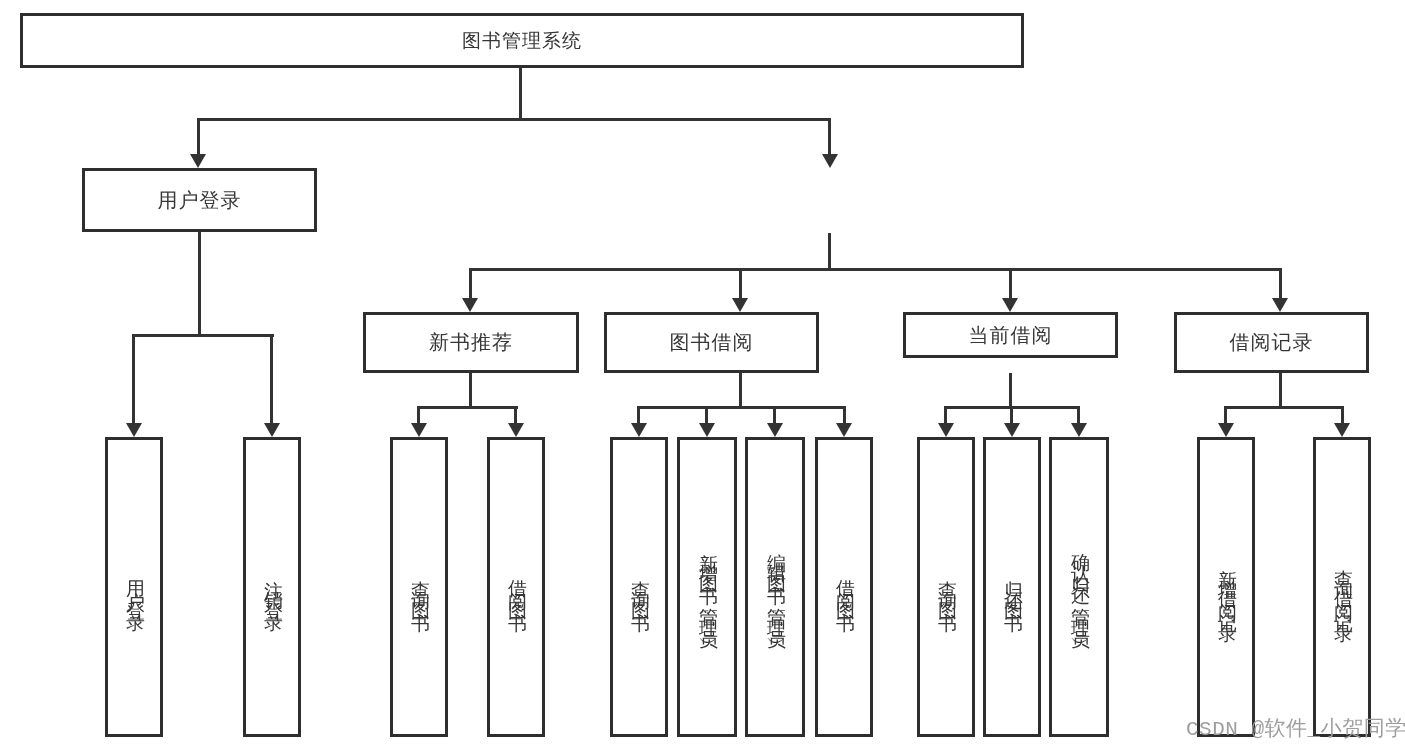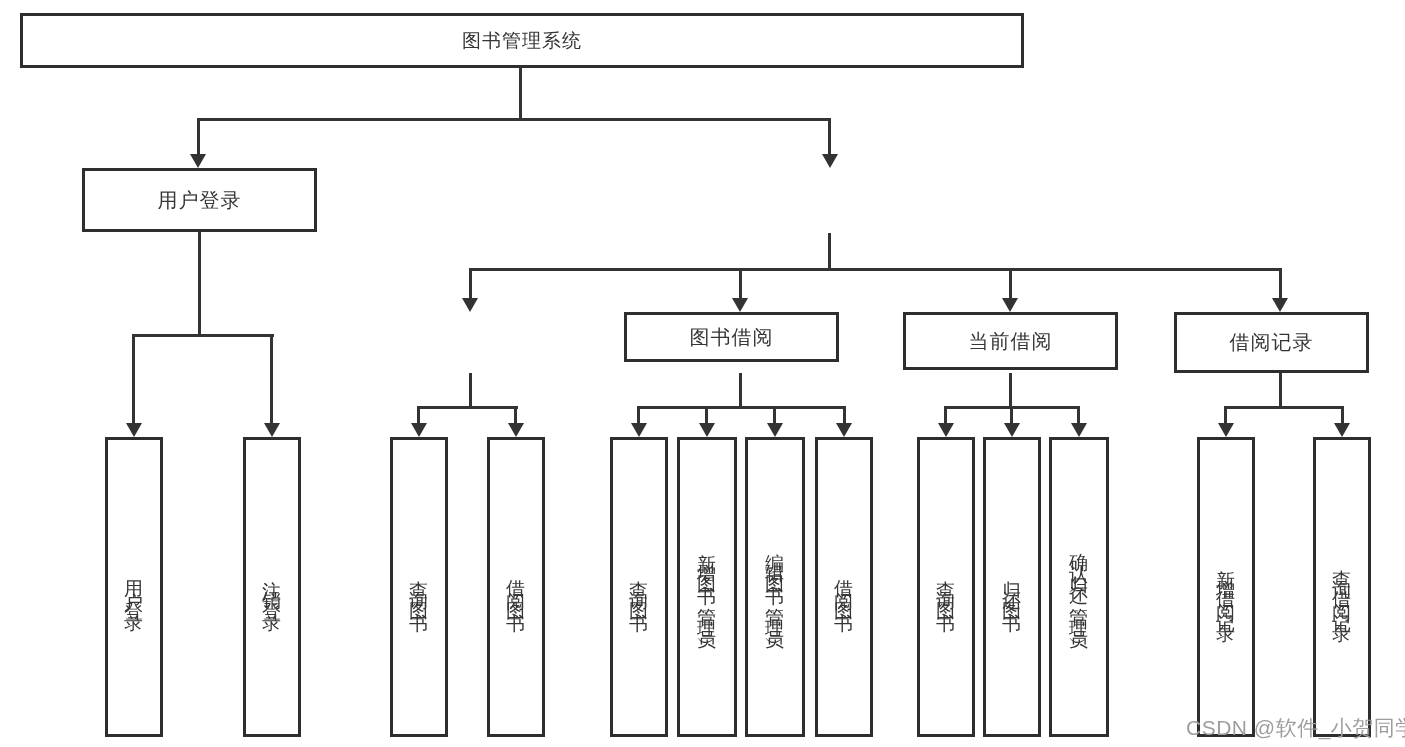--- a/index.html
+++ b/index.html
@@ -5,20 +5,21 @@
   html,body{margin:0;padding:0;}
   body{
     font-family:"Liberation Sans","DejaVu Sans",sans-serif;
     background:#ffffff;
   }
   .canvas{
     position:relative;
     width:1405px;height:747px;
     background:#ffffff;
     overflow:hidden;
+    font-family:Liberation Mono, monospace;
   }
   .box{
     position:absolute;
     border:3px solid #2e2e2e;
     background:#ffffff;
     display:flex;align-items:center;justify-content:center;
     color:#363636;
     box-sizing:border-box;
   }
   .hbox{font-size:20px;letter-spacing:1px;}
@@ -77,24 +78,27 @@
   <div class="line" style="left:469px;top:268px;width:813px;height:3px;"></div>
   <div class="line" style="left:469px;top:268px;width:3px;height:31px;"></div>
   <div class="arrow" style="left:462px;top:298px;"></div>
   <div class="line" style="left:739px;top:268px;width:3px;height:31px;"></div>
   <div class="arrow" style="left:732px;top:298px;"></div>
   <div class="line" style="left:1009px;top:268px;width:3px;height:31px;"></div>
   <div class="arrow" style="left:1002px;top:298px;"></div>
   <div class="line" style="left:1279px;top:268px;width:3px;height:31px;"></div>
   <div class="arrow" style="left:1272px;top:298px;"></div>
 
-  <div class="box hbox" style="left:624px;top:312px;width:215px;height:50px;">
+  <div class="box hbox" style="left:363px;top:312px;width:216px;height:61px;">
+    <span>新书推荐</span>
+  </div>
+  <div class="box hbox" style="left:604px;top:312px;width:215px;height:61px;">
     <span>图书借阅</span>
   </div>
-  <div class="box hbox" style="left:903px;top:312px;width:215px;height:58px;">
+  <div class="box hbox" style="left:903px;top:312px;width:215px;height:46px;">
     <span>当前借阅</span>
   </div>
   <div class="box hbox" style="left:1174px;top:312px;width:195px;height:61px;">
     <span>借阅记录</span>
   </div>
 
   <div class="line" style="left:469px;top:373px;width:3px;height:35px;"></div>
   <div class="line" style="left:417px;top:406px;width:101px;height:3px;"></div>
   <div class="line" style="left:417px;top:406px;width:3px;height:17px;"></div>
   <div class="arrow" style="left:411px;top:423px;"></div>

